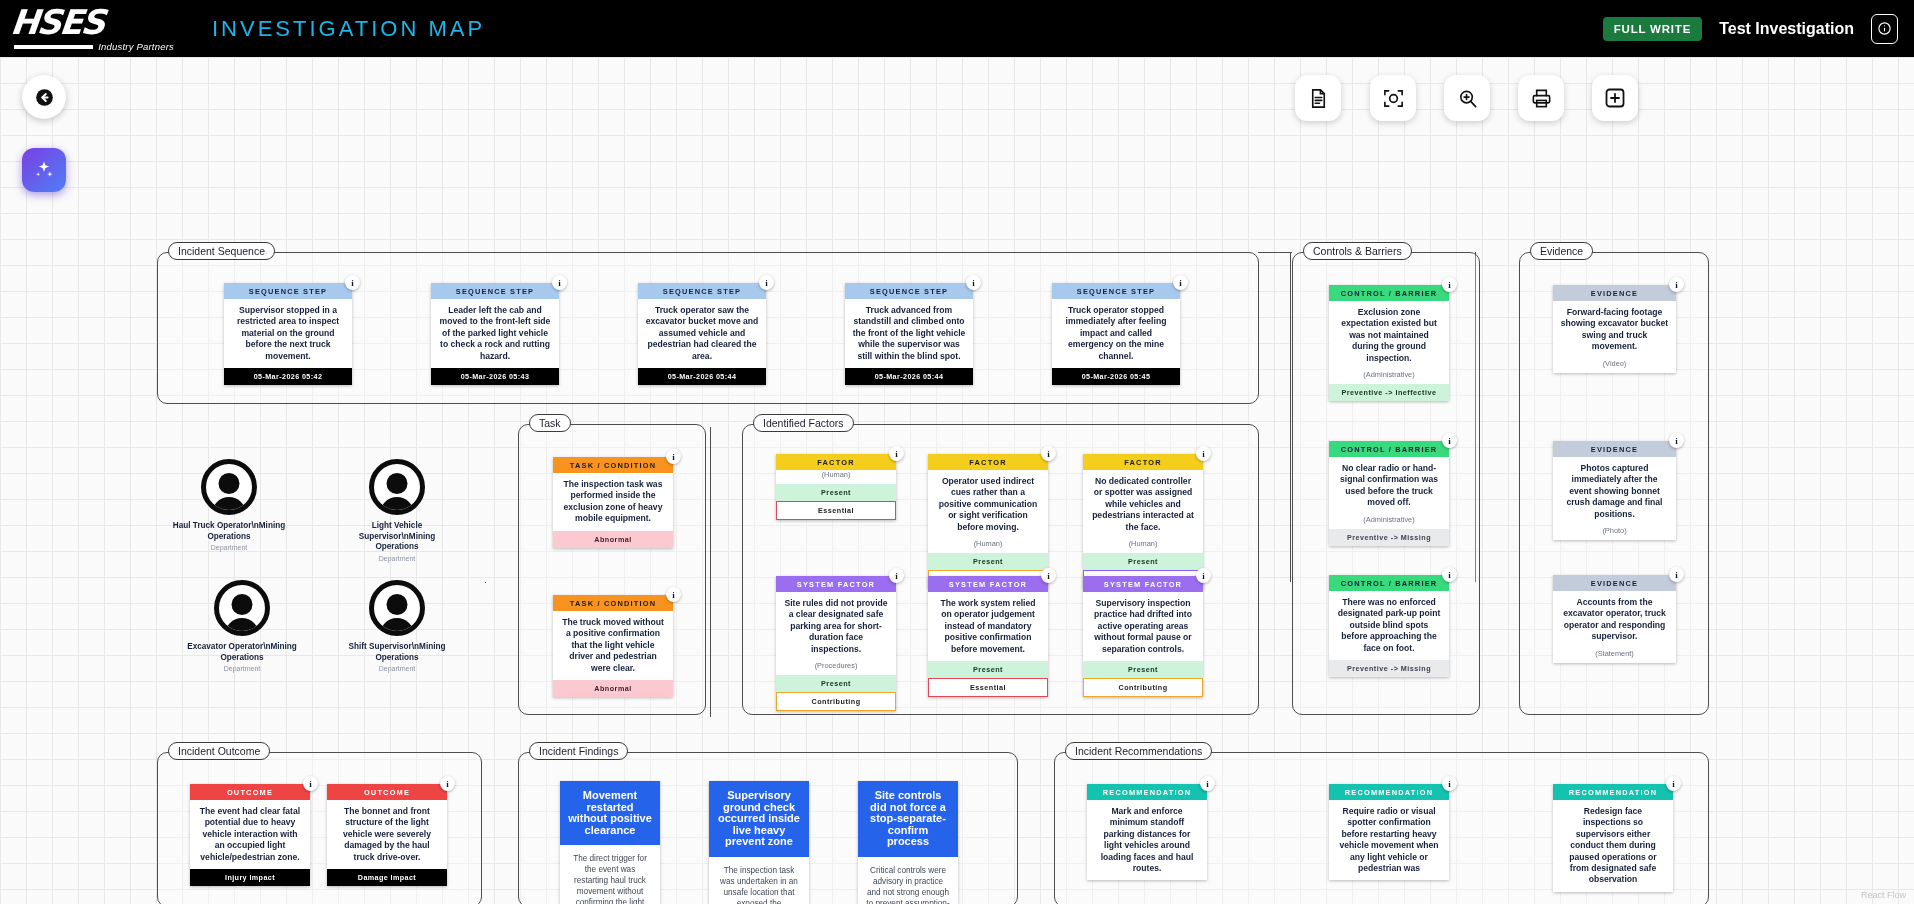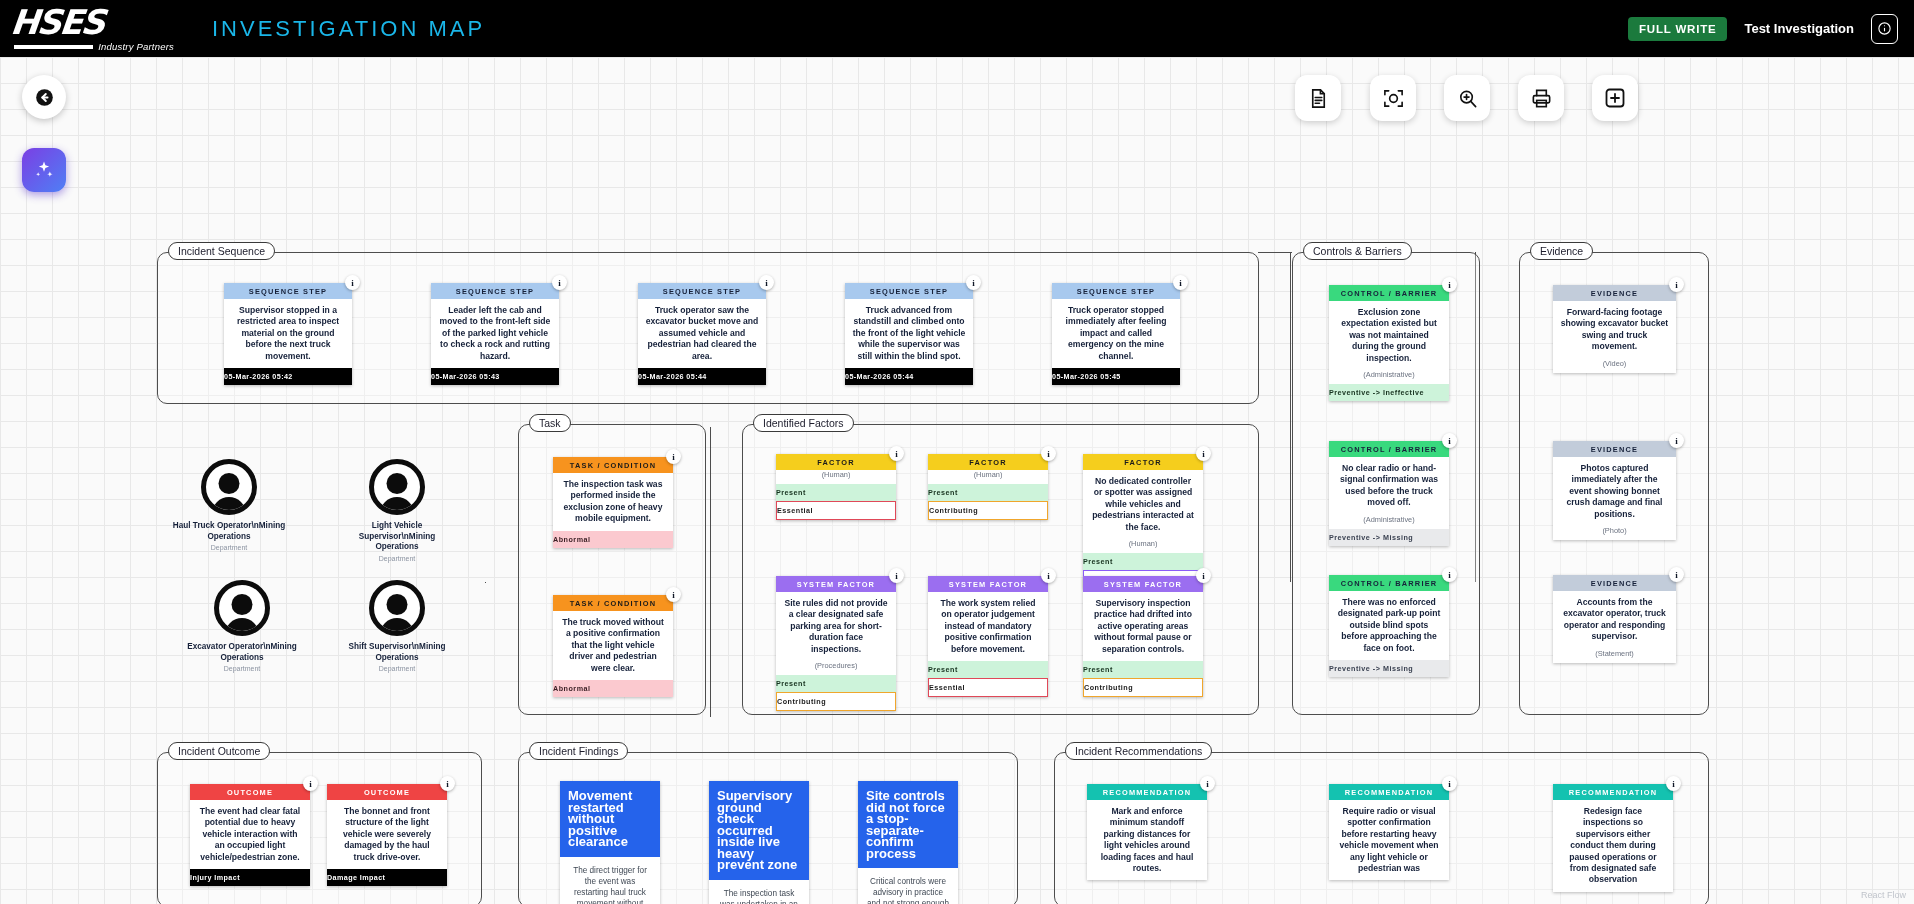--- a/index.html
+++ b/index.html
@@ -33,21 +33,21 @@
   }
   .top-right {
     margin-left: auto; margin-right: 16px;
     display: flex; align-items: center; gap: 17px;
   }
   .badge-full-write {
     background: #1b7a3d; color: #ffffff; font-size: 11.5px;
     font-weight: 700; letter-spacing: .8px;
     padding: 6px 11px; border-radius: 4px;
   }
-  .inv-name { color: #ffffff; font-size: 13px; font-weight: 700; }
+  .inv-name { color: #ffffff; font-size: 16px; font-weight: 700; }
   .info-btn {
     width: 27px; height: 30px; border: 1.6px solid #ffffff; border-radius: 6px;
     display: flex; align-items: center; justify-content: center;
     color: #ffffff; font-size: 15px; background: #000;
   }
 
   
   .canvas {
     position: absolute; left: 0; top: 57px;
     width: 1914px; height: 847px;
@@ -106,21 +106,21 @@
   .node-body {
     font-size: 8.6px; line-height: 11.4px; color: #16213a;
     text-align: center; padding: 6px 7px 6px; font-weight: 600;
   }
   .node-sub {
     font-size: 7.4px; color: #6b7280; text-align: center;
     padding: 0 6px 5px; font-weight: 400;
   }
   .node-foot {
     font-size: 7.2px; font-weight: 700; letter-spacing: .5px;
-    padding: 4px 0; color: #16213a;
+    text-align: center; padding: 4px 0; color: #16213a;
   }
   .node-foot.dark { background: #000; color: #ffffff; letter-spacing: .4px; }
   .ibadge {
     position: absolute; right: -8px; top: -8px;
     width: 15px; height: 15px; border-radius: 50%;
     background: #ffffff; box-shadow: 0 1px 3px rgba(0,0,0,.3);
     font-size: 9px; font-weight: 700; color: #111827;
     display: flex; align-items: center; justify-content: center;
     font-family: "Liberation Serif", serif;
   }
@@ -140,22 +140,22 @@
   .f-green  { background: #cdf3da; color:#17321f; }
   .f-grey   { background: #e9eaec; color:#3b4252; }
   .f-pink   { background: #fbc9cf; color:#3a1f24; }
   .f-mint   { background: #cdf3da; color:#17321f; }
   .f-ess    { background:#ffffff; border:1.4px solid #e04858; color:#1b1b1b; }
   .f-con    { background:#ffffff; border:1.4px solid #f0a62c; color:#1b1b1b; }
   .f-pre    { background:#ffffff; border:1.4px solid #8b5cf6; color:#1b1b1b; }
 
   
   .fcard-title {
-    font-size: 13px; font-weight: 700; line-height: 11.5px;
-    padding: 9px 8px; color: #ffffff;
+    font-size: 11px; font-weight: 700; line-height: 11.5px;
+    text-align: center; padding: 9px 8px; color: #ffffff;
   }
   .fcard-body {
     font-size: 8.2px; line-height: 11px; color: #3f4854;
     text-align: center; padding: 8px 8px 10px; font-weight: 400;
   }
 
   
   .person { position: absolute; width: 120px; text-align: center; }
   .avatar-ring {
     width: 56px; height: 56px; border-radius: 50%;
@@ -405,20 +405,21 @@
   <div class="node" style="left:776px; top:397px; width:120px;">
     <div class="ibadge">i</div>
     <div class="node-hdr h-fact">FACTOR</div>
     <div class="node-sub">(Human)</div>
     <div class="node-foot f-green">Present</div>
     <div class="node-foot f-ess">Essential</div>
   </div>
   <div class="node" style="left:928px; top:397px; width:120px;">
     <div class="ibadge">i</div>
     <div class="node-hdr h-fact">FACTOR</div>
+    <div class="node-body">Operator used indirect cues rather than a positive communication or sight verification before moving.</div>
     <div class="node-sub">(Human)</div>
     <div class="node-foot f-green">Present</div>
     <div class="node-foot f-con">Contributing</div>
   </div>
   <div class="node" style="left:1083px; top:397px; width:120px;">
     <div class="ibadge">i</div>
     <div class="node-hdr h-fact">FACTOR</div>
     <div class="node-body">No dedicated controller or spotter was assigned while vehicles and pedestrians interacted at the face.</div>
     <div class="node-sub">(Human)</div>
     <div class="node-foot f-green">Present</div>

